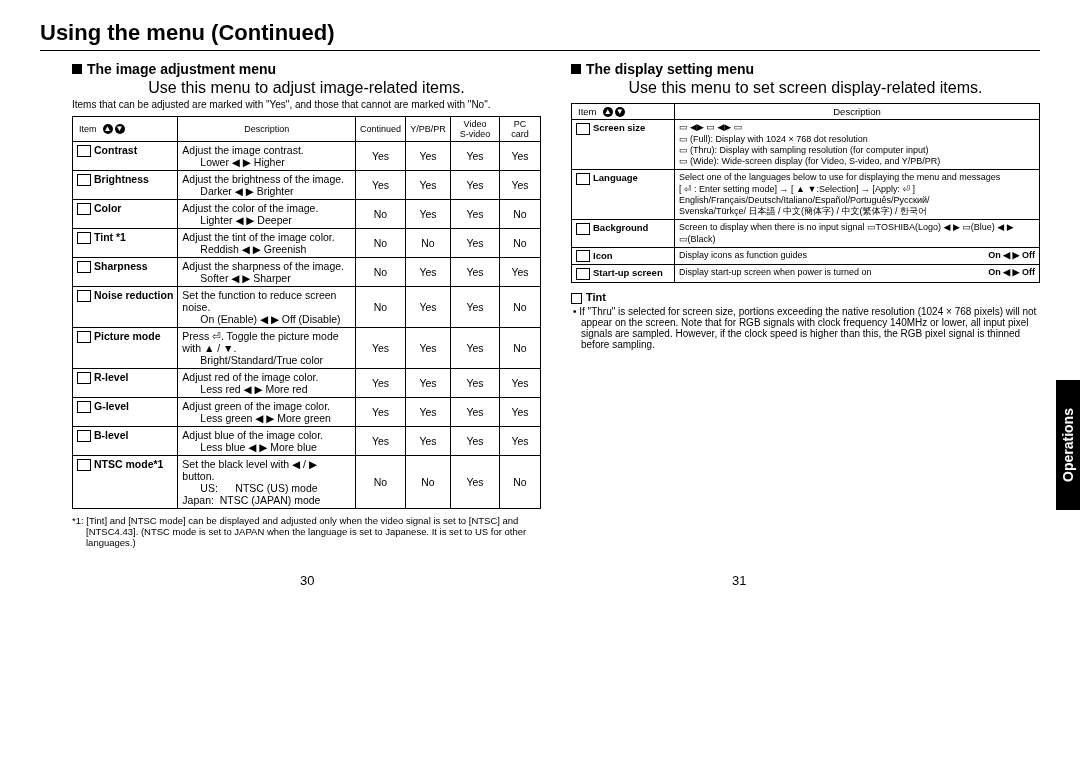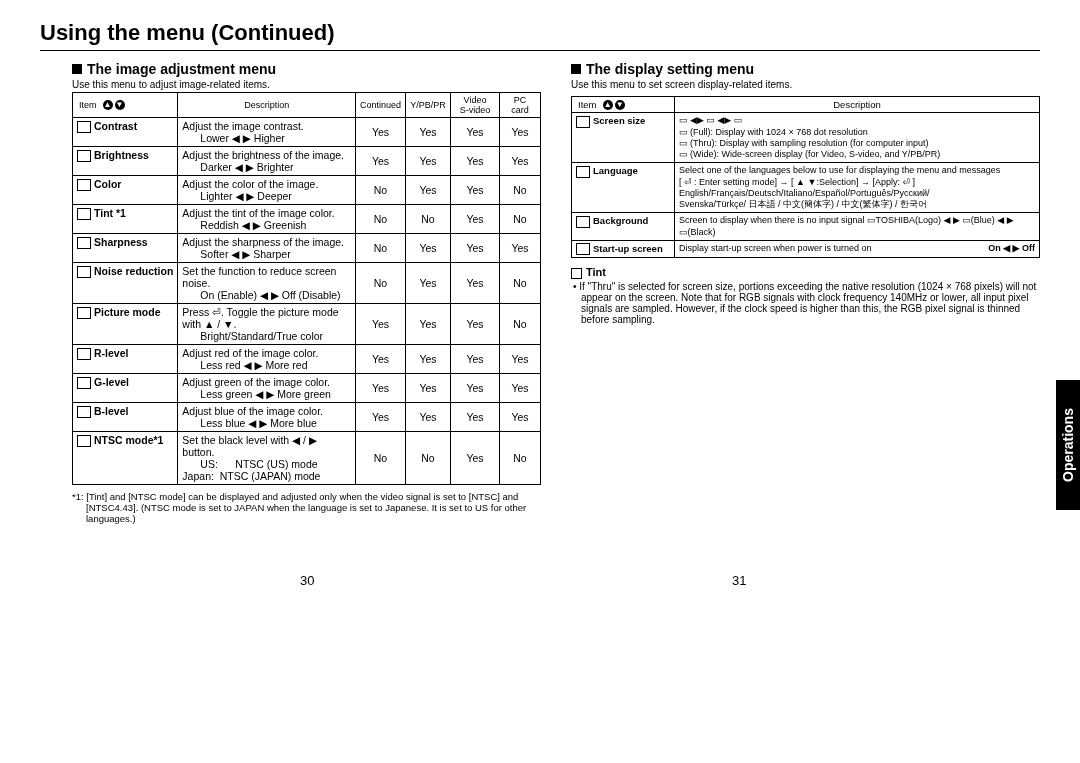--- a/index.html
+++ b/index.html
@@ -2,21 +2,21 @@
 <html><head>
 <meta charset="utf-8">
 <style>
   body { margin:0; padding:0; background:#fff; font-family:Arial,Helvetica,sans-serif; font-size:11px; color:#000; }
   .page { width:1080px; height:600px; position:relative; padding:20px 40px 0 40px; box-sizing:border-box; }
   .title { font-size:22px; font-weight:bold; border-bottom:1px solid #000; padding-bottom:4px; margin-bottom:10px; }
   .columns { display:flex; gap:30px;padding-left:32px; }
   .col { flex:1; }
   .section-head { font-size:14px; font-weight:bold; margin-bottom:2px; }
   .sq { display:inline-block; width:10px; height:10px; background:#000; margin-right:5px; vertical-align:middle; position:relative; top:-1px;}
-  .intro { font-size:10px; margin-bottom:2px; }
+  .intro { font-size:16px; margin-bottom:2px;text-align:center; }
   .sub { font-size:10px; margin-bottom:6px; }
   table { border-collapse:collapse; width:100%; font-size:10.5px; }
   th,td { border:1px solid #000; padding:2px 4px; vertical-align:top; text-align:left; }
   .hdr th { text-align:center; font-weight:normal; font-size:9px; vertical-align:middle;}
   .hdr .item { text-align:left; padding-left:6px;}
   .yn { text-align:center; vertical-align:middle;}
   .rowlabel { font-weight:bold; white-space:nowrap;}
   .icon { display:inline-block; width:12px; height:10px; border:1px solid #000; margin-right:3px; vertical-align:middle; font-size:8px; line-height:10px; text-align:center;}
   .circ { display:inline-block; width:10px;height:10px;border-radius:50%; background:#000; color:#fff; font-size:8px; line-height:10px; text-align:center; vertical-align:middle; margin:0 1px;}
   .footnote { font-size:9.5px; margin-top:6px; padding-left:14px; text-indent:-14px;}
@@ -35,20 +35,21 @@
 <body>
 
 <div class="page">
   <div class="title">Using the menu (Continued)</div>
 
   <div class="columns">
 
     <div class="col">
       <div class="section-head"><span class="sq"></span><span>The image adjustment menu</span></div>
       <div class="intro">Use this menu to adjust image-related items.</div>
+      <div class="sub">Items that can be adjusted are marked with  "Yes", and those that cannot are marked with "No".</div>
 
       <table>
         <tbody>
             <tr class="hdr">
           <th class="item" style="width:90px;"><span>Item</span> &nbsp;<span class="circ">▲</span><span class="circ">▼</span></th>
           <th>Description</th>
           <th style="width:40px">Continued</th>
           <th style="width:36px">Y/PB/PR</th>
           <th style="width:40px;white-space:pre-line">Video
 S-video</th>
@@ -169,20 +170,29 @@
             </tr>
             <tr>
               <td class="rowlabel"><span class="icon"></span>Language</td>
               <td class="d">Select one of the languages below to use for displaying the menu and messages<br>[ ⏎ : Enter setting mode] → [ ▲ ▼:Selection] → [Apply: ⏎ ]<br>English/Français/Deutsch/Italiano/Español/Português/Русский/<br>Svenska/Türkçe/ 日本語 / 中文(簡体字) / 中文(繁体字) / 한국어</td>
             </tr>
             <tr>
               <td class="rowlabel"><span class="icon"></span>Background</td>
               <td class="d">Screen to display when there is no input signal  ▭TOSHIBA(Logo) ◀ ▶ ▭(Blue) ◀ ▶ ▭(Black)</td>
             </tr>
             <tr>
+              <td class="rowlabel"><span class="icon"></span>Icon</td>
+              <td class="d">
+                <span style="display:flex;justify-content:space-between;">
+                  <span>Display icons as function guides</span>
+                  <b>On ◀ ▶ Off</b>
+                </span>
+              </td>
+            </tr>
+            <tr>
               <td class="rowlabel"><span class="icon"></span>Start-up screen</td>
               <td class="d">
                 <span style="display:flex;justify-content:space-between;">
                   <span>Display start-up screen when power is turned on</span>
                   <b>On ◀ ▶ Off</b>
                 </span>
               </td>
             </tr>
           </tbody>
       </table>

